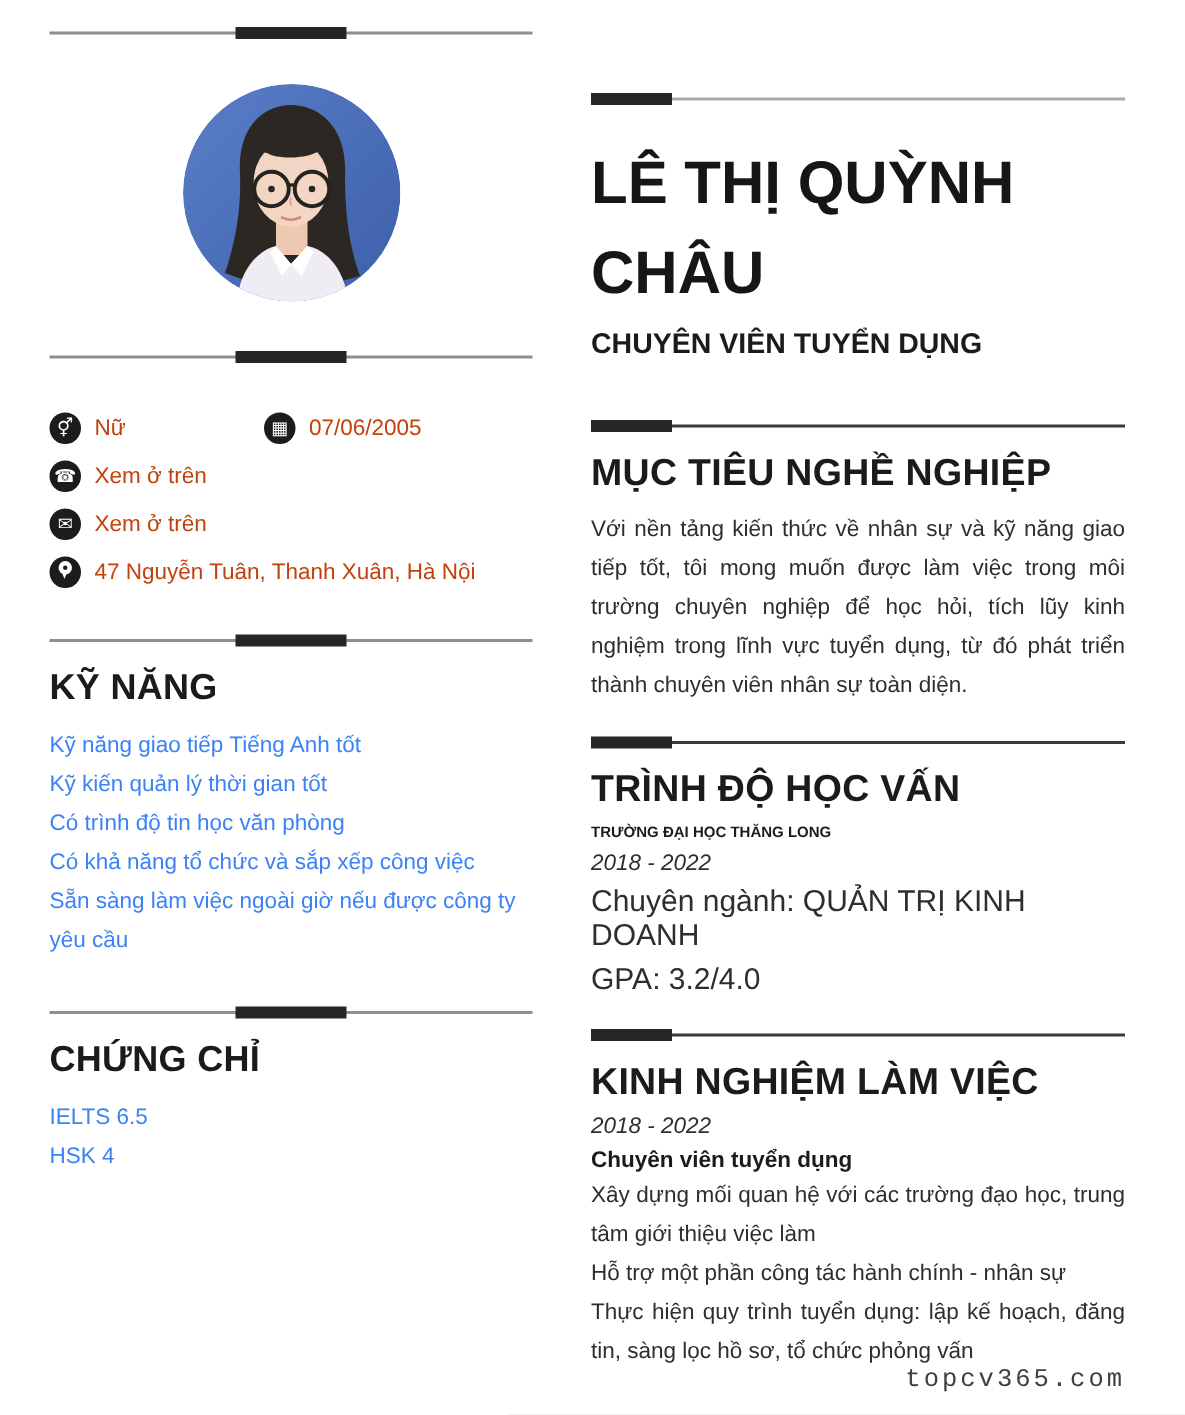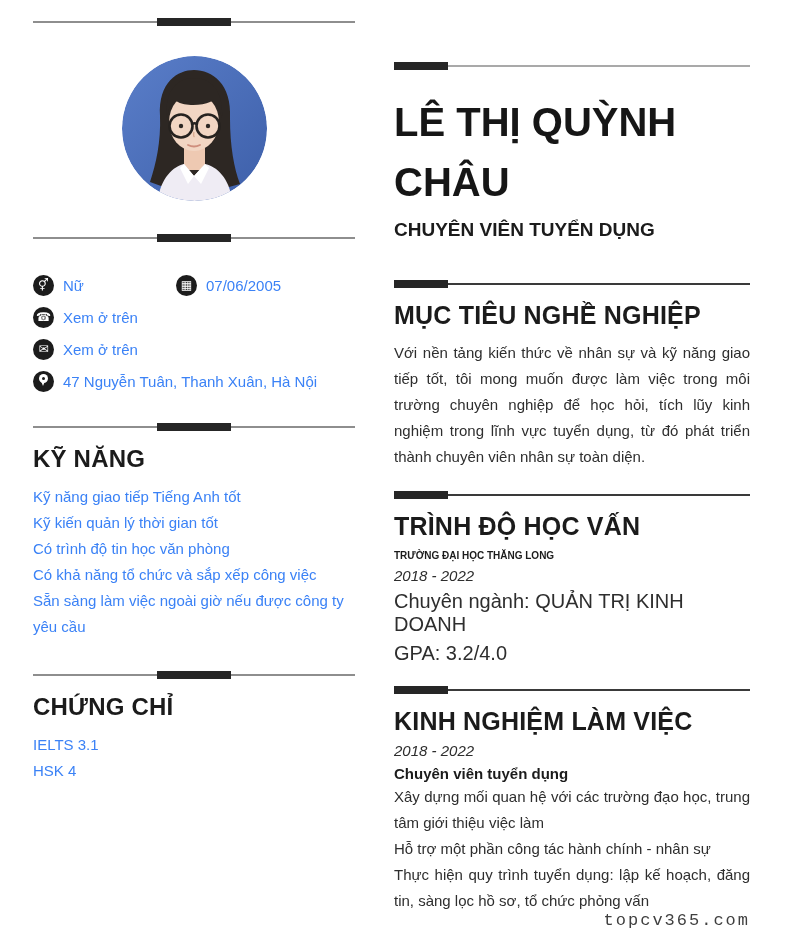--- a/index.html
+++ b/index.html
@@ -31,21 +31,21 @@
   
   .personal-info { margin-top:31px; }
   .pi-row { display:flex; align-items:center; height:22px; margin-bottom:10px; }
   .pi-item { display:flex; align-items:center; }
   .pi-item.first { width:143px; }
   .pi-icon {
     width:21px; height:21px; border-radius:50%; background:#1c1c1c;
     color:#ffffff; display:flex; align-items:center; justify-content:center;
     font-size:12px; line-height:1; flex:0 0 21px; margin-right:9px;
   }
-  .pi-text { font-size:15px; color:#3b82f6; white-space:nowrap; }
+  .pi-text { font-size:15px; color:#c2410c; white-space:nowrap; }
   
   .pin-shape { position:relative; width:9px; height:12px; margin-top:-2px; }
   .pin-shape::before { content:""; position:absolute; left:0; top:0; width:9px; height:9px; border-radius:50%; background:#fff; }
   .pin-shape::after  { content:""; position:absolute; left:2px; top:7px; border-left:2.5px solid transparent; border-right:2.5px solid transparent; border-top:5px solid #fff; }
   .pin-shape .pin-hole { position:absolute; left:3px; top:3px; width:3px; height:3px; border-radius:50%; background:#1c1c1c; }
 
   
   .sec-h-l { margin-top:13px; font-size:24px; font-weight:700; color:#1b1b1b; letter-spacing:.2px; }
   .sec-h-r { margin-top:12px; font-size:25px; font-weight:700; color:#1b1b1b; letter-spacing:.2px; }
   .plain-list { margin-top:11px; }
@@ -187,21 +187,21 @@
       <p>Sẵn sàng làm việc ngoài giờ nếu được công ty yêu cầu</p>
     </div>
 
     <div class="divider-l dl-certs">
       <span class="dl-line"></span>
         <span class="dl-block"></span>
     </div>
 
     <h2 class="sec-h-l">CHỨNG CHỈ</h2>
     <div class="plain-list">
-      <p>IELTS 3.1</p>
+      <p>IELTS 6.5</p>
       <p>HSK 4</p>
     </div>
 
   </aside>
 
   <main class="col-right">
 
     <div class="divider-r gray dl-mt">
       <span class="dr-block"></span>
         <span class="dr-line"></span>

